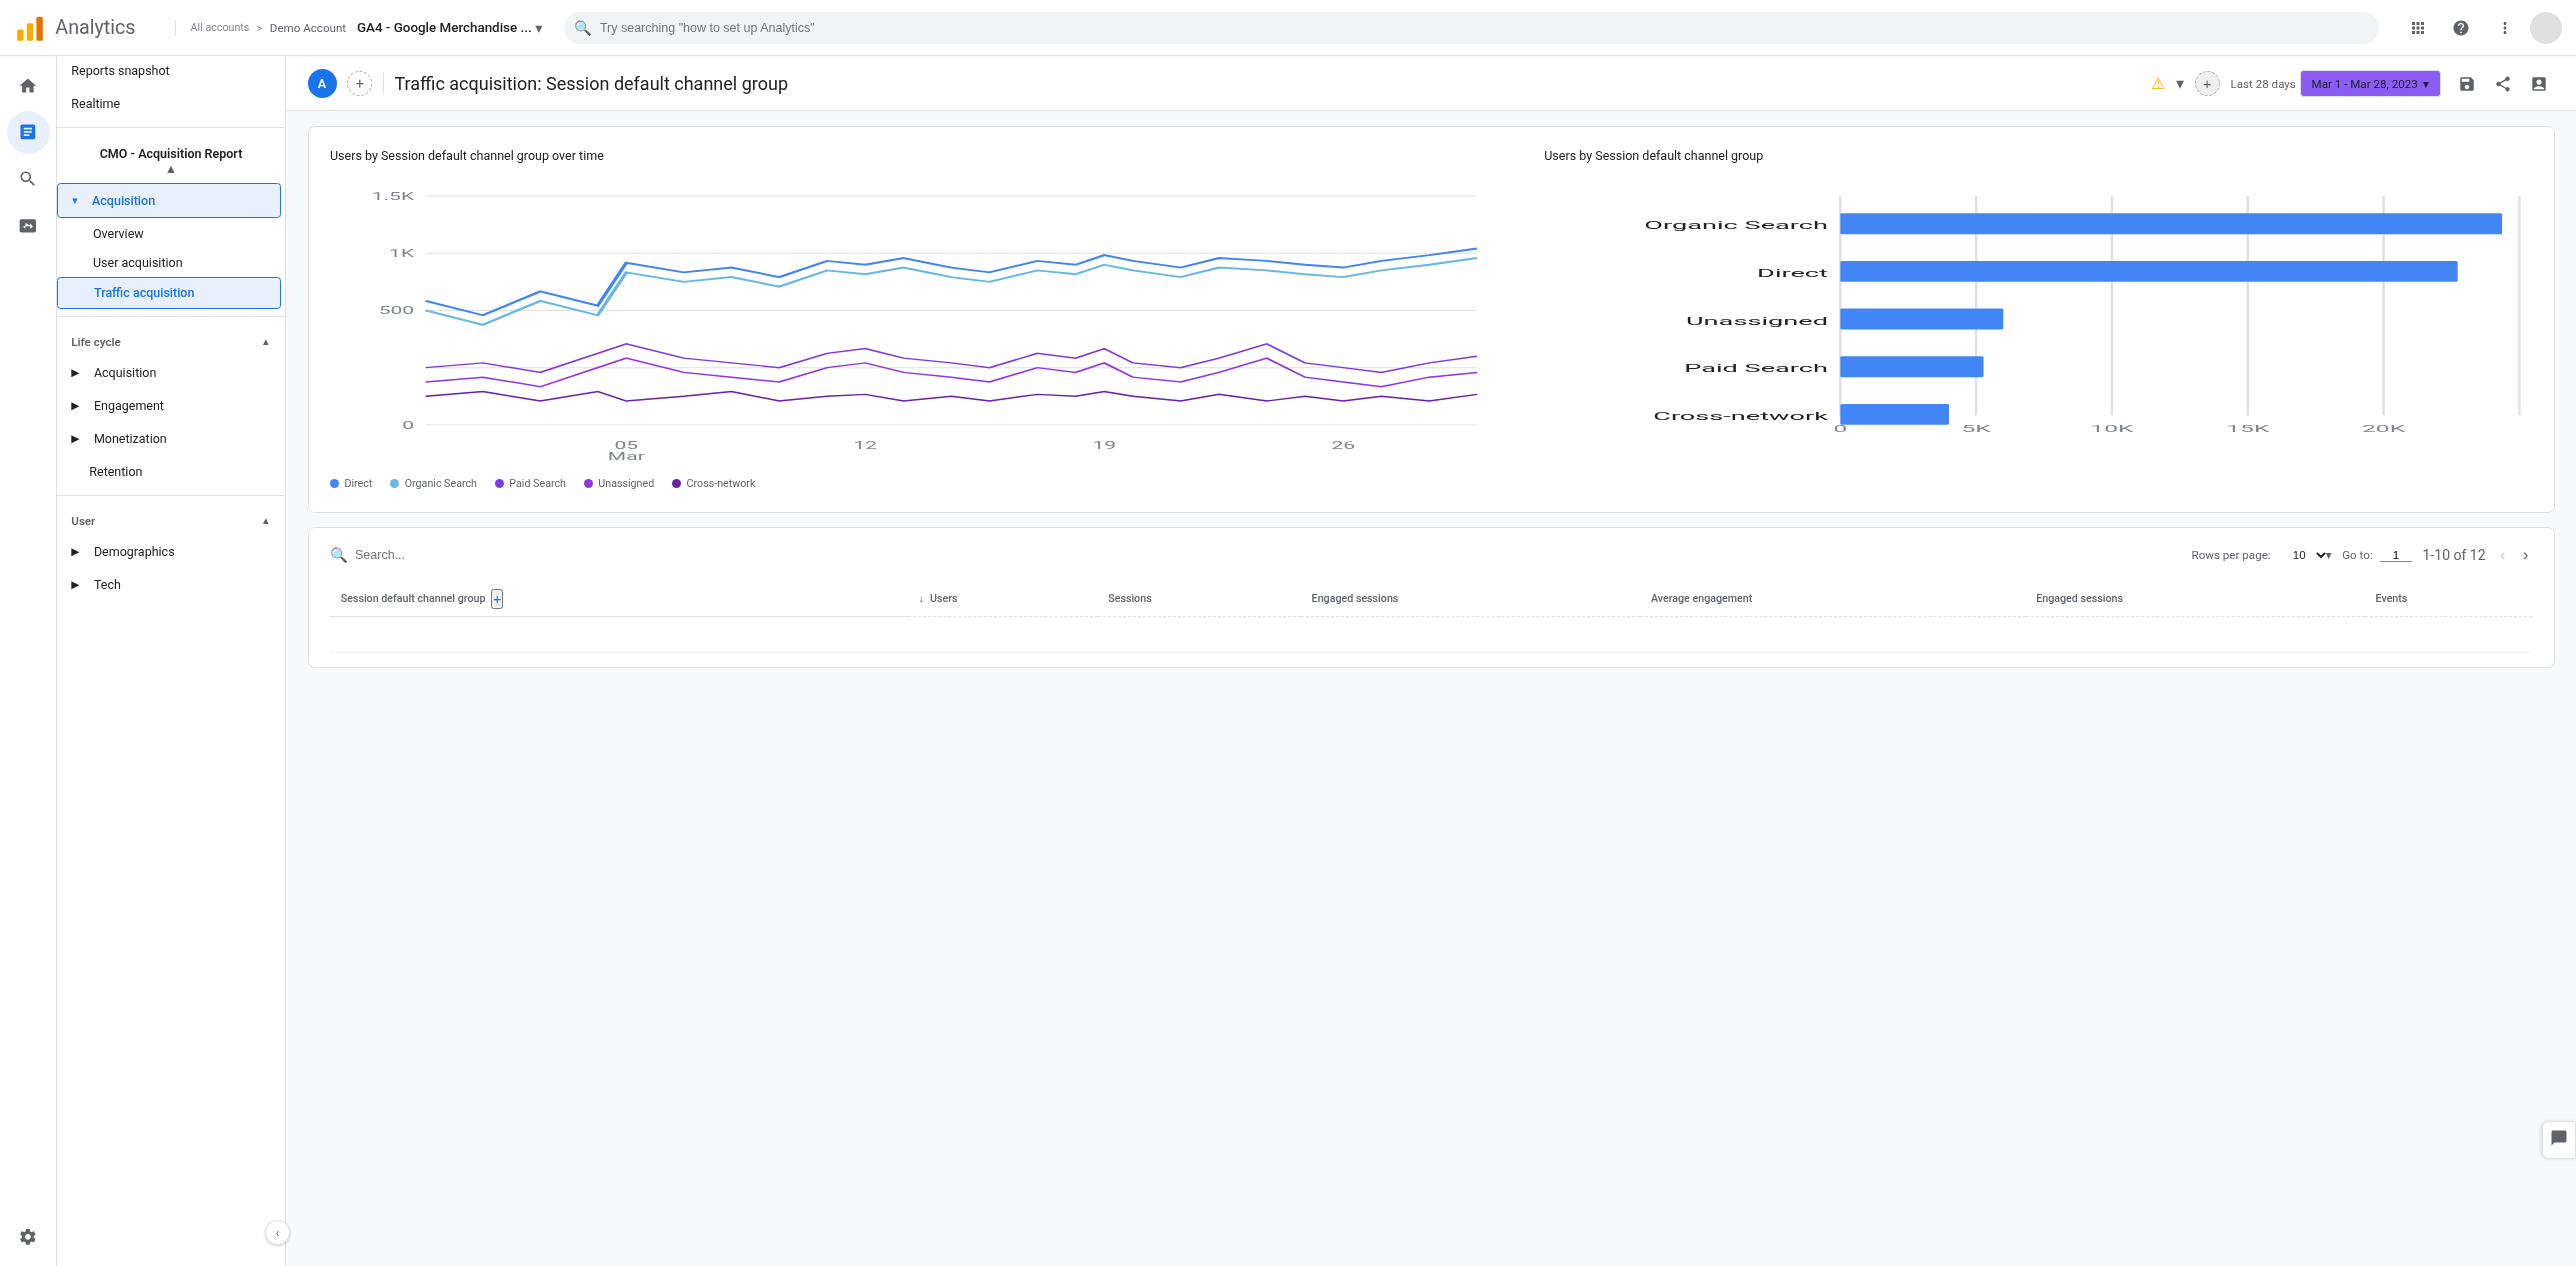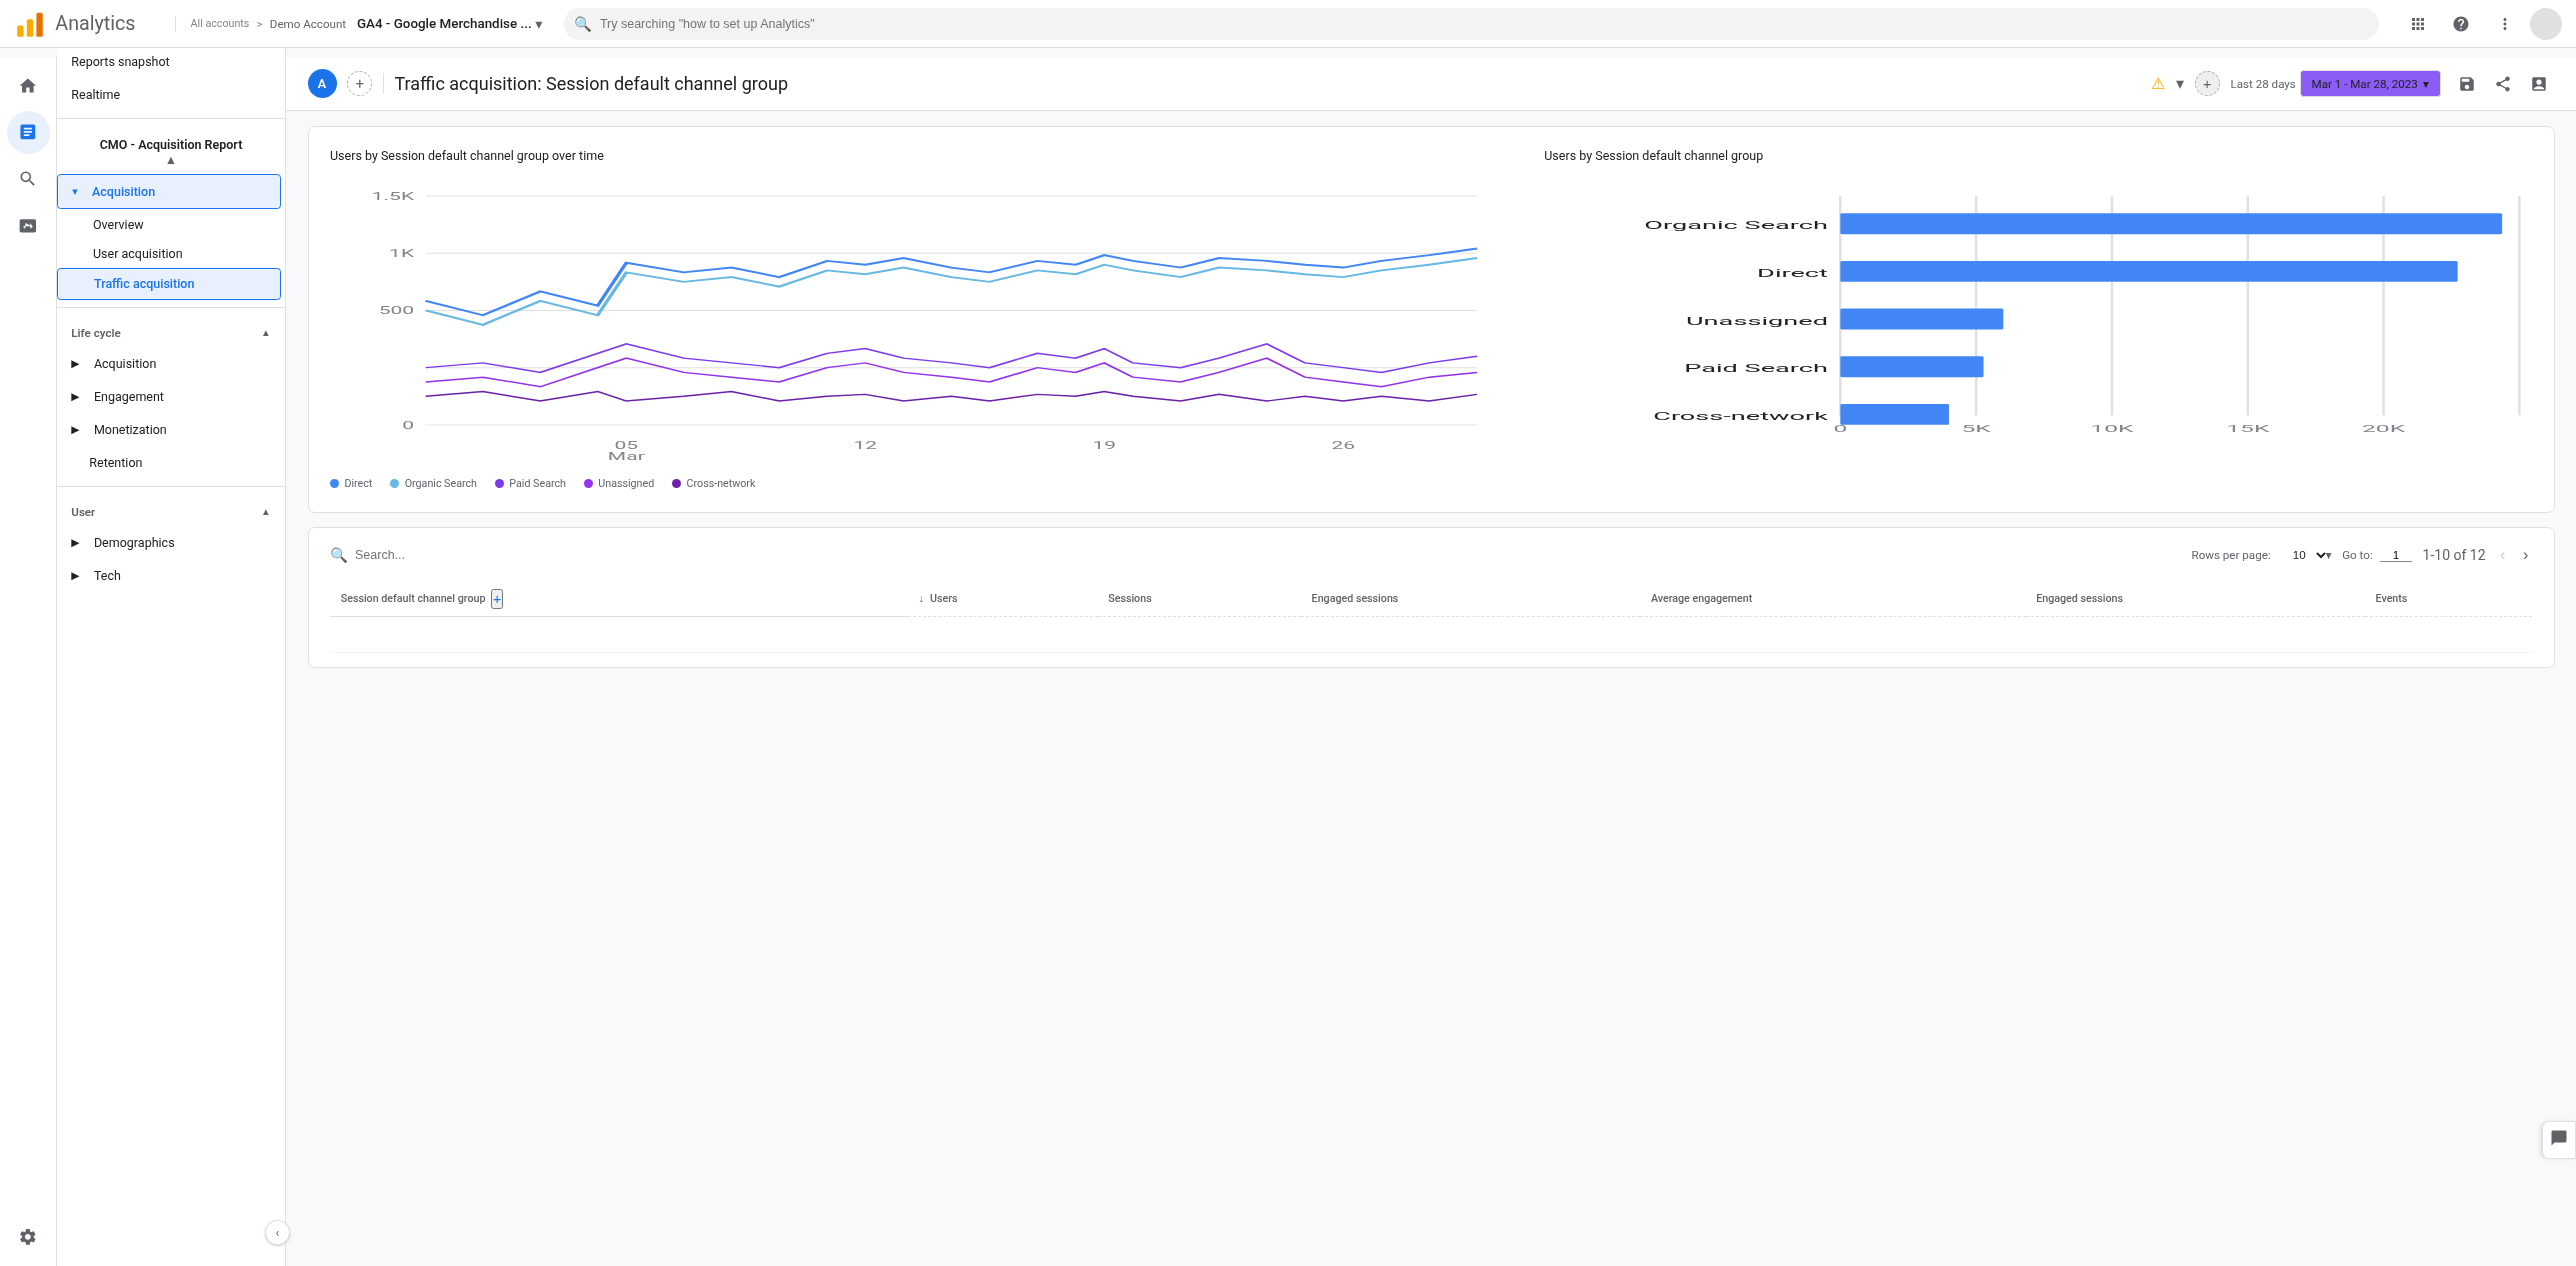--- a/index.html
+++ b/index.html
@@ -1,21 +1,21 @@
 <!DOCTYPE html>
 <html style="font-size:14.3px"><head>
   <meta charset="utf-8">
   <style>
     * { box-sizing: border-box; margin: 0; padding: 0; }
     body { font-family: 'Google Sans', Roboto, Arial, sans-serif; background: #f8f9fa; color: #202124; font-size: 12.5px; }
 
     
     .top-header {
       display: flex; align-items: center; background: #fff;
-      border-bottom: 0.9px solid #e0e0e0; height: 48px; padding: 0 14.3px;
+      border-bottom: 0.9px solid #e0e0e0; height: 56px; padding: 0 14.3px;
       position: fixed; top: 0; left: 0; right: 0; z-index: 100;
     }
     .logo-area { display: flex; align-items: center; gap: 9px; min-width: 161px; }
     .logo-icon { width: 32px; height: 32px; }
     .logo-text { font-size: 19.7px; color: #5f6368; font-weight: 400; }
     .account-nav { display: flex; align-items: center; gap: 3.6px; font-size: 11.6px; color: #5f6368; border-left: 0.9px solid #e0e0e0; padding-left: 14.3px; min-width: 250px; }
     .account-nav .breadcrumb { font-size: 10.7px; color: #80868b; }
     .account-nav .separator { color: #80868b; margin: 0 3.6px; }
     .account-dropdown { display: flex; align-items: center; gap: 3.6px; cursor: pointer; }
     .search-bar { flex: 1; margin: 0 21.5px; }
@@ -53,21 +53,21 @@
       width: 43px; height: 43px; border-radius: 50%; display: flex;
       align-items: center; justify-content: center; cursor: pointer;
       color: #5f6368; font-size: 19.7px; transition: background 0.2s;
     }
     .icon-sidebar-item.active { background: #e8f0fe; color: #1a73e8; }
     .icon-sidebar-bottom { margin-top: auto; }
 
     
     .nav-sidebar {
       width: 229px; background: #fff; border-right: 0.9px solid #e0e0e0;
-      overflow-y: auto; position: fixed; top: 40px; bottom: 0; left: 57px;
+      overflow-y: auto; position: fixed; top: 49px; bottom: 0; left: 57px;
       z-index: 40; padding-bottom: 43px;
     }
     .nav-item {
       display: flex; align-items: center; gap: 7.2px; padding: 9px 14.3px;
       cursor: pointer; color: #202124; font-size: 12.5px; border-radius: 0 21.5px 21.5px 0;
       margin-right: 7.2px; position: relative;
     }
     .nav-item.active { background: #e8f0fe; color: #1a73e8; font-weight: 500; border: 1.8px solid #1a73e8; border-radius: 3.6px; margin-right: 3.6px; }
     .nav-sub-item {
       padding: 7.2px 14.3px 7.2px 36px; cursor: pointer; color: #202124;

